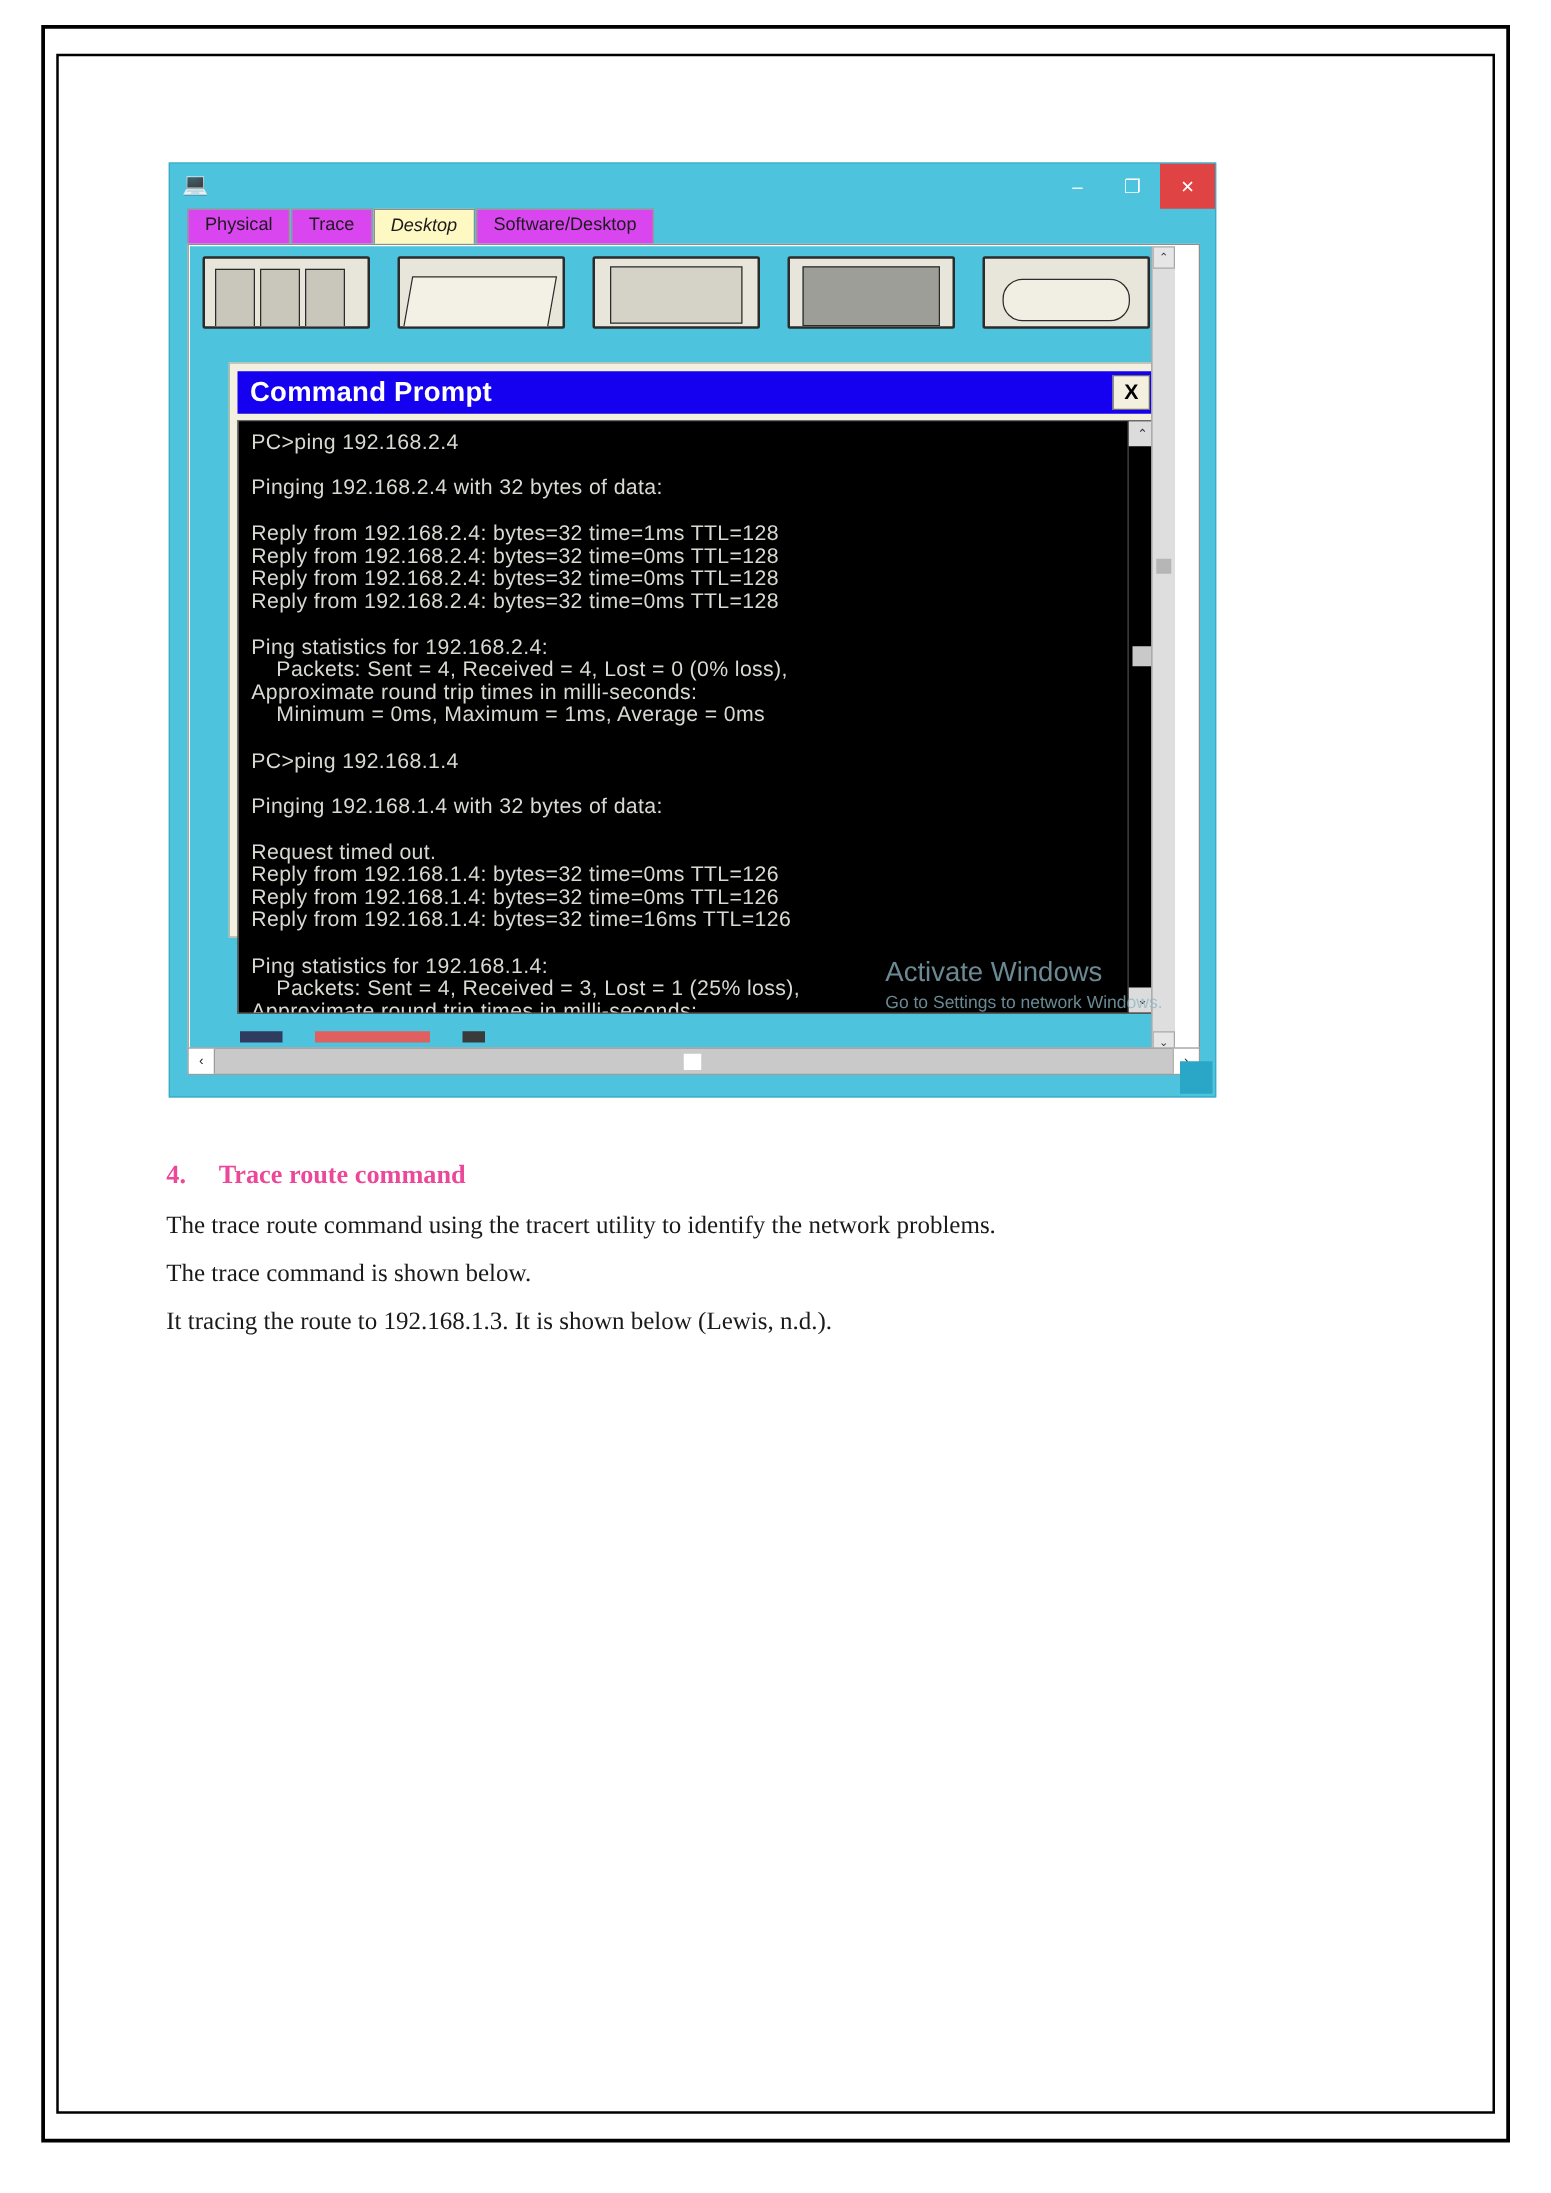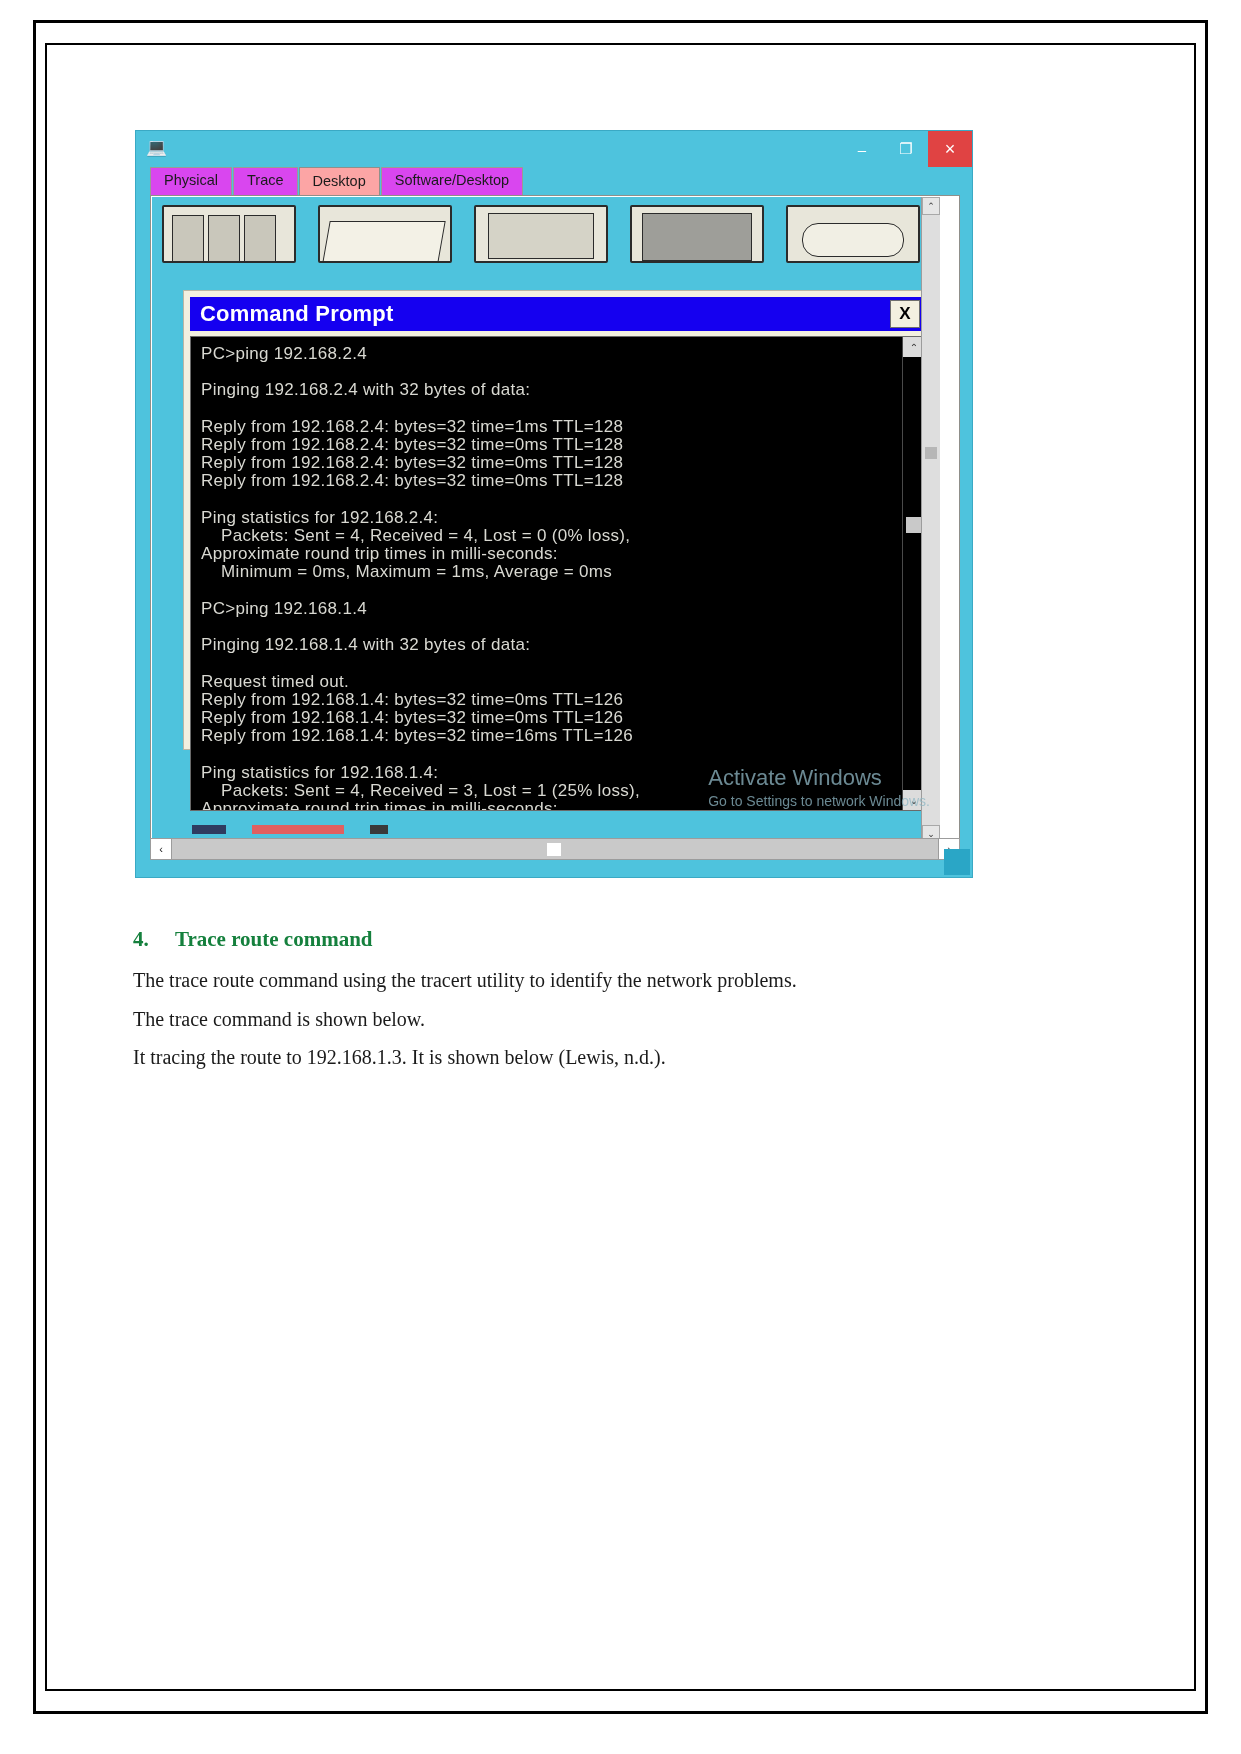--- a/index.html
+++ b/index.html
@@ -108,27 +108,28 @@
     margin-right: 1px;
     font-size: 14.5px;
     color: #1b1b1b;
     background: #d946ef;
     border: 1px solid #9a9a94;
     border-bottom: none;
     box-sizing: border-box;
     font-family: "Liberation Sans", sans-serif;
   }
   .pt-tab.active {
-    background: #fca5a5;
+    background: #fef9c3;
     height: 28px;
     line-height: 27px;
     border-color: #8f8f8a;
     border-bottom: none;
     position: relative;
     z-index: 3;
+    font-style: italic;
   }
 
   
   .pt-body {
     position: absolute;
     left: 14px; top: 64px;
     width: 810px; height: 648px;
     background: #ffffff;
     border: 1px solid #8f8f8a;
     box-sizing: border-box;
@@ -346,21 +347,21 @@
     width: 26px; height: 26px;
     background: #2aa6c6;
   }
 
   
   .doc-heading {
     position: absolute;
     left: 133px; top: 927px;
     font-size: 21px;
     font-weight: bold;
-    color: #15803d;
+    color: #ec4899;
     font-family: "Liberation Serif", serif;
   }
   .doc-heading .num { display: inline-block; width: 42px; }
   .doc-para {
     position: absolute;
     left: 133px;
     font-size: 20px;
     color: #1a1a1a;
     font-family: "Liberation Serif", serif;
     white-space: nowrap;

